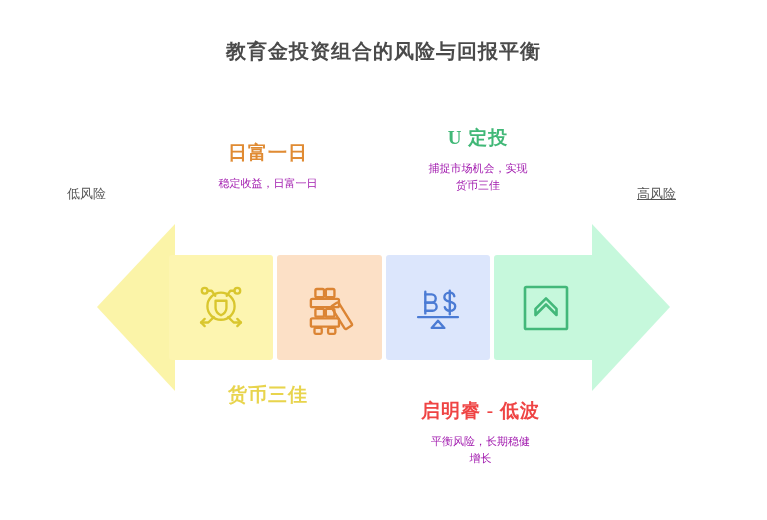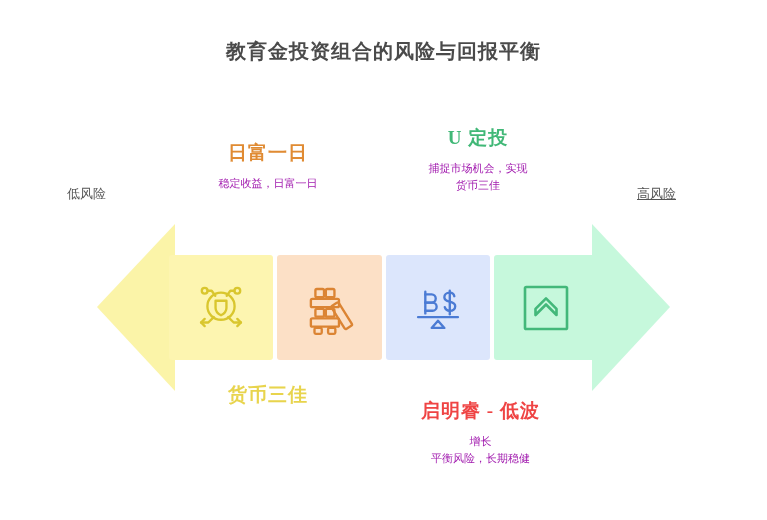--- a/index.html
+++ b/index.html
@@ -200,16 +200,16 @@
   </div>
 </div>
 
 <div class="caption cap-bot-1">
   <div class="caption-name" style="color: rgb(232, 212, 77);">货币三佳</div>
 </div>
 
 <div class="caption cap-bot-2">
   <div class="caption-name" style="color: #ef4444;">启明睿 - 低波</div>
   <div class="caption-desc">
+    <div>平衡风险，长期稳健</div>
     <div>增长</div>
-    <div>平衡风险，长期稳健</div>
   </div>
 </div>
 
 </body></html>

